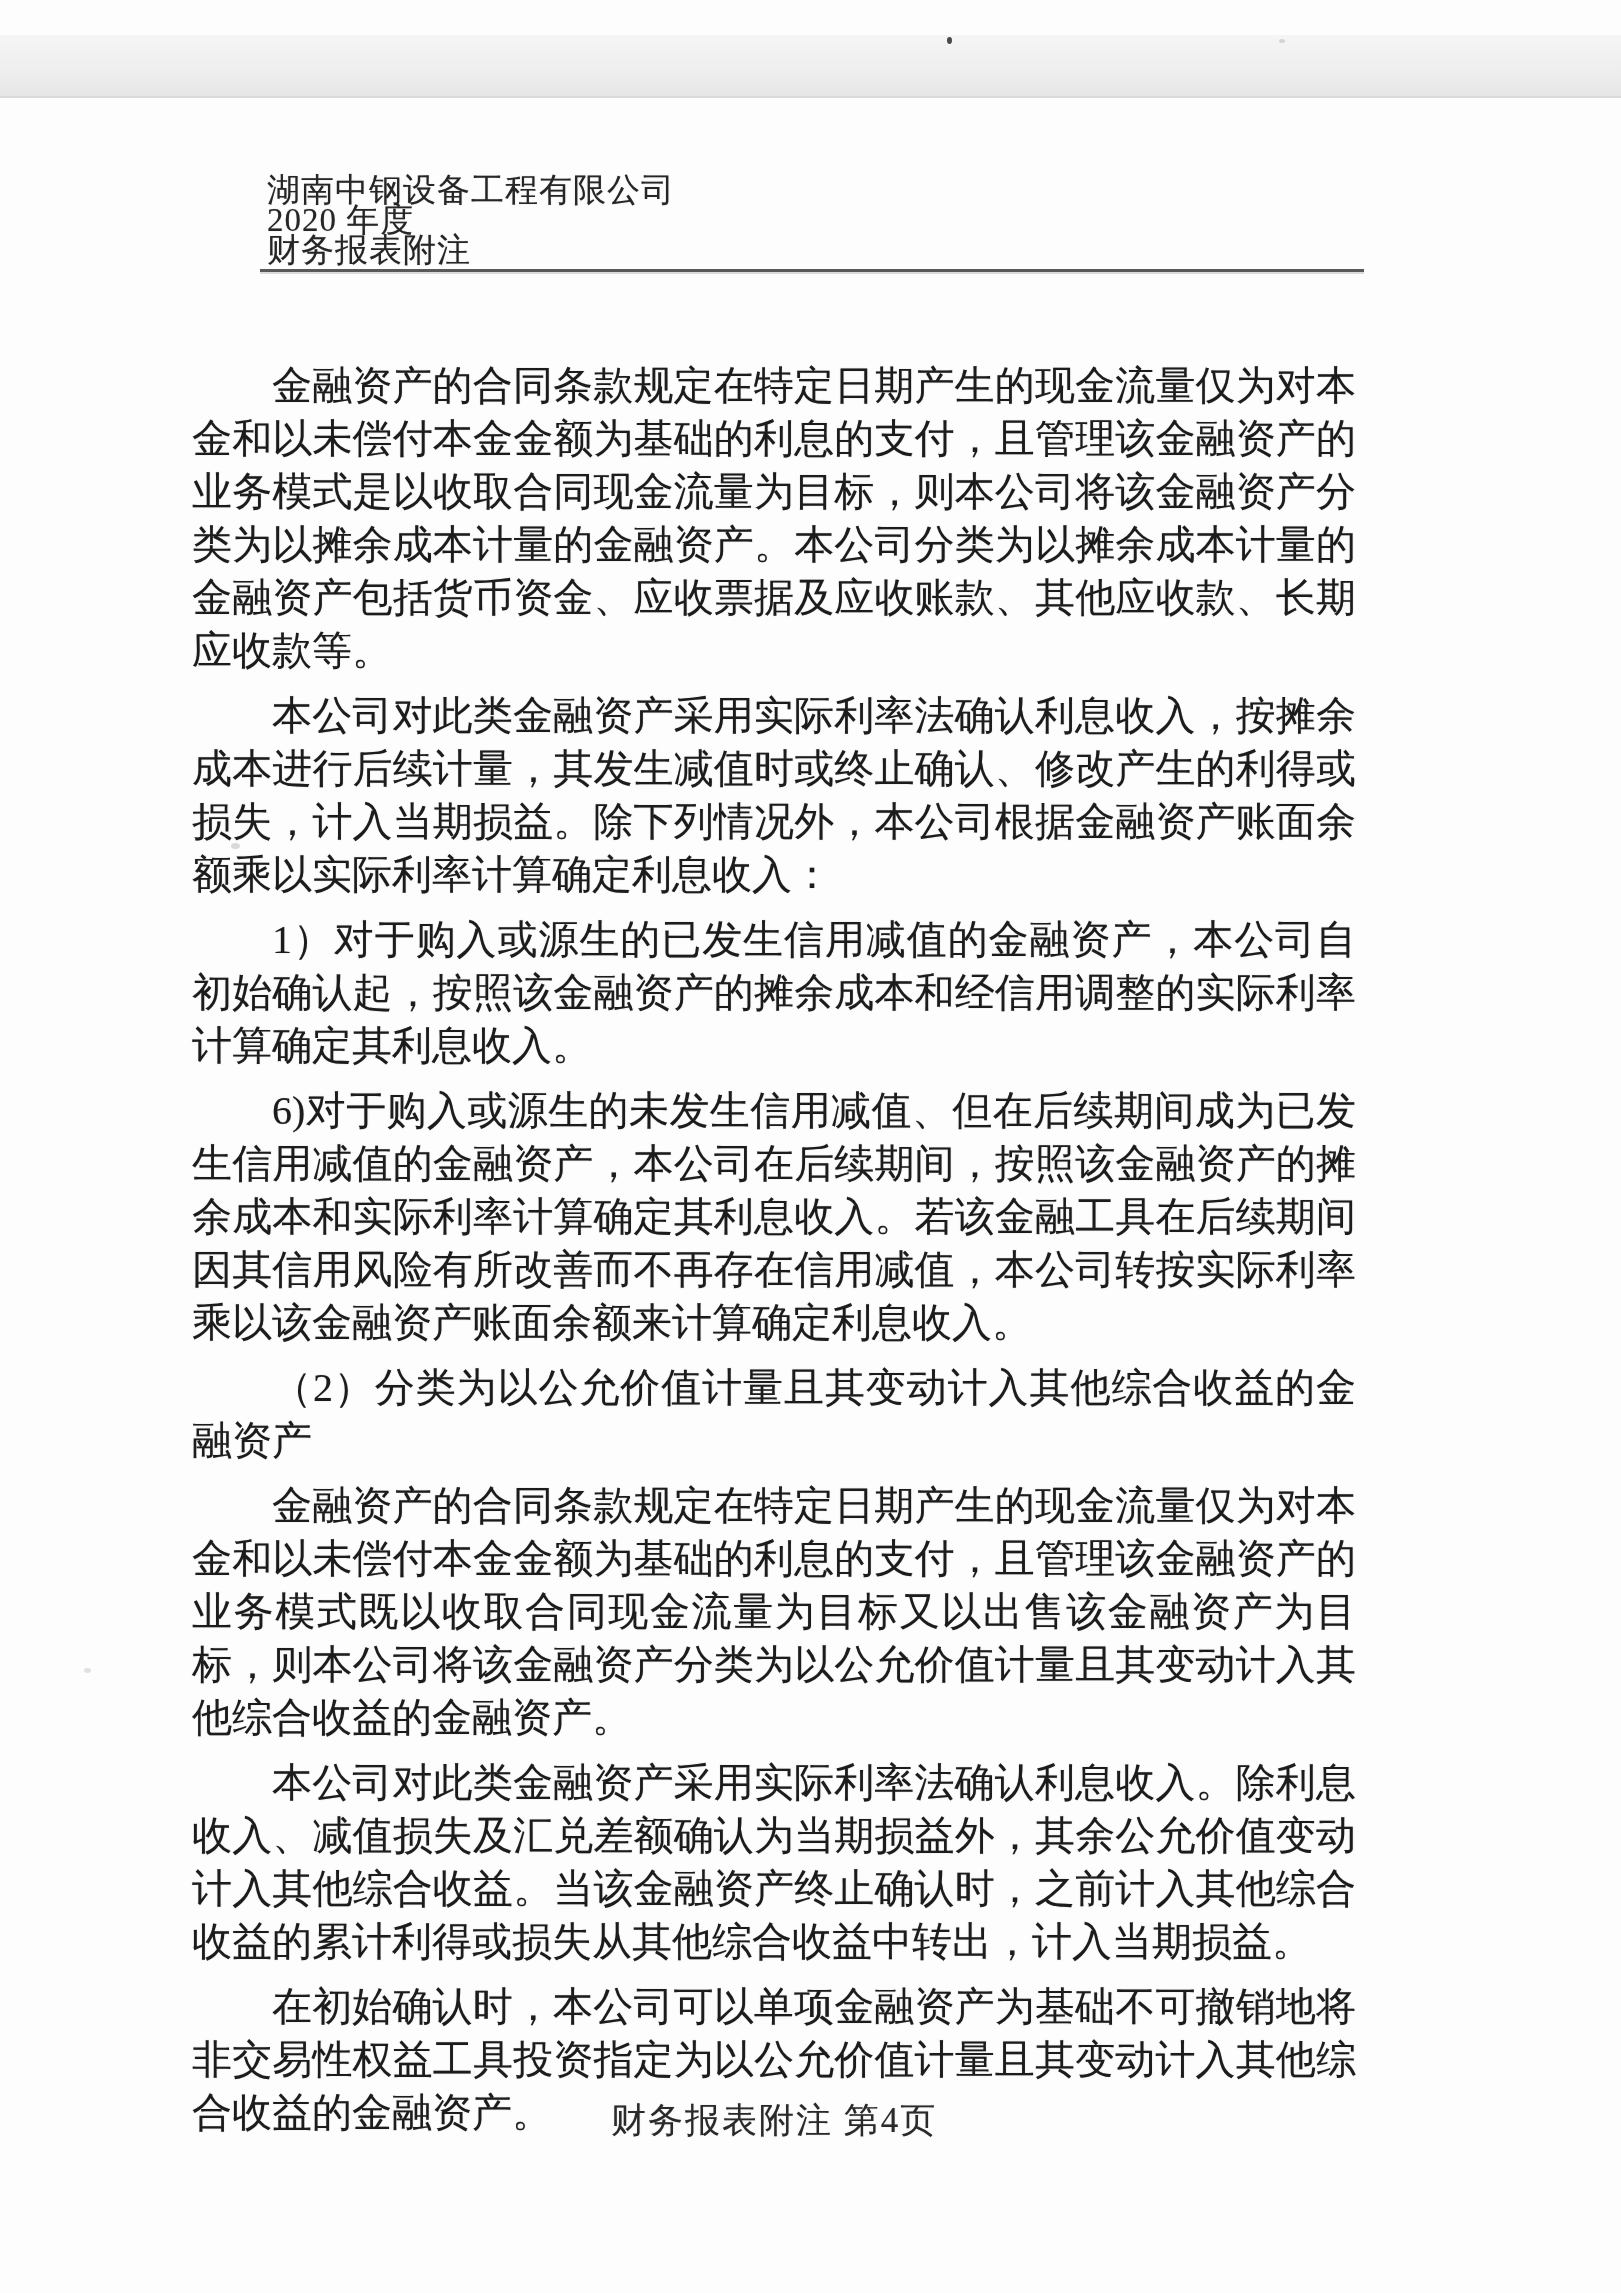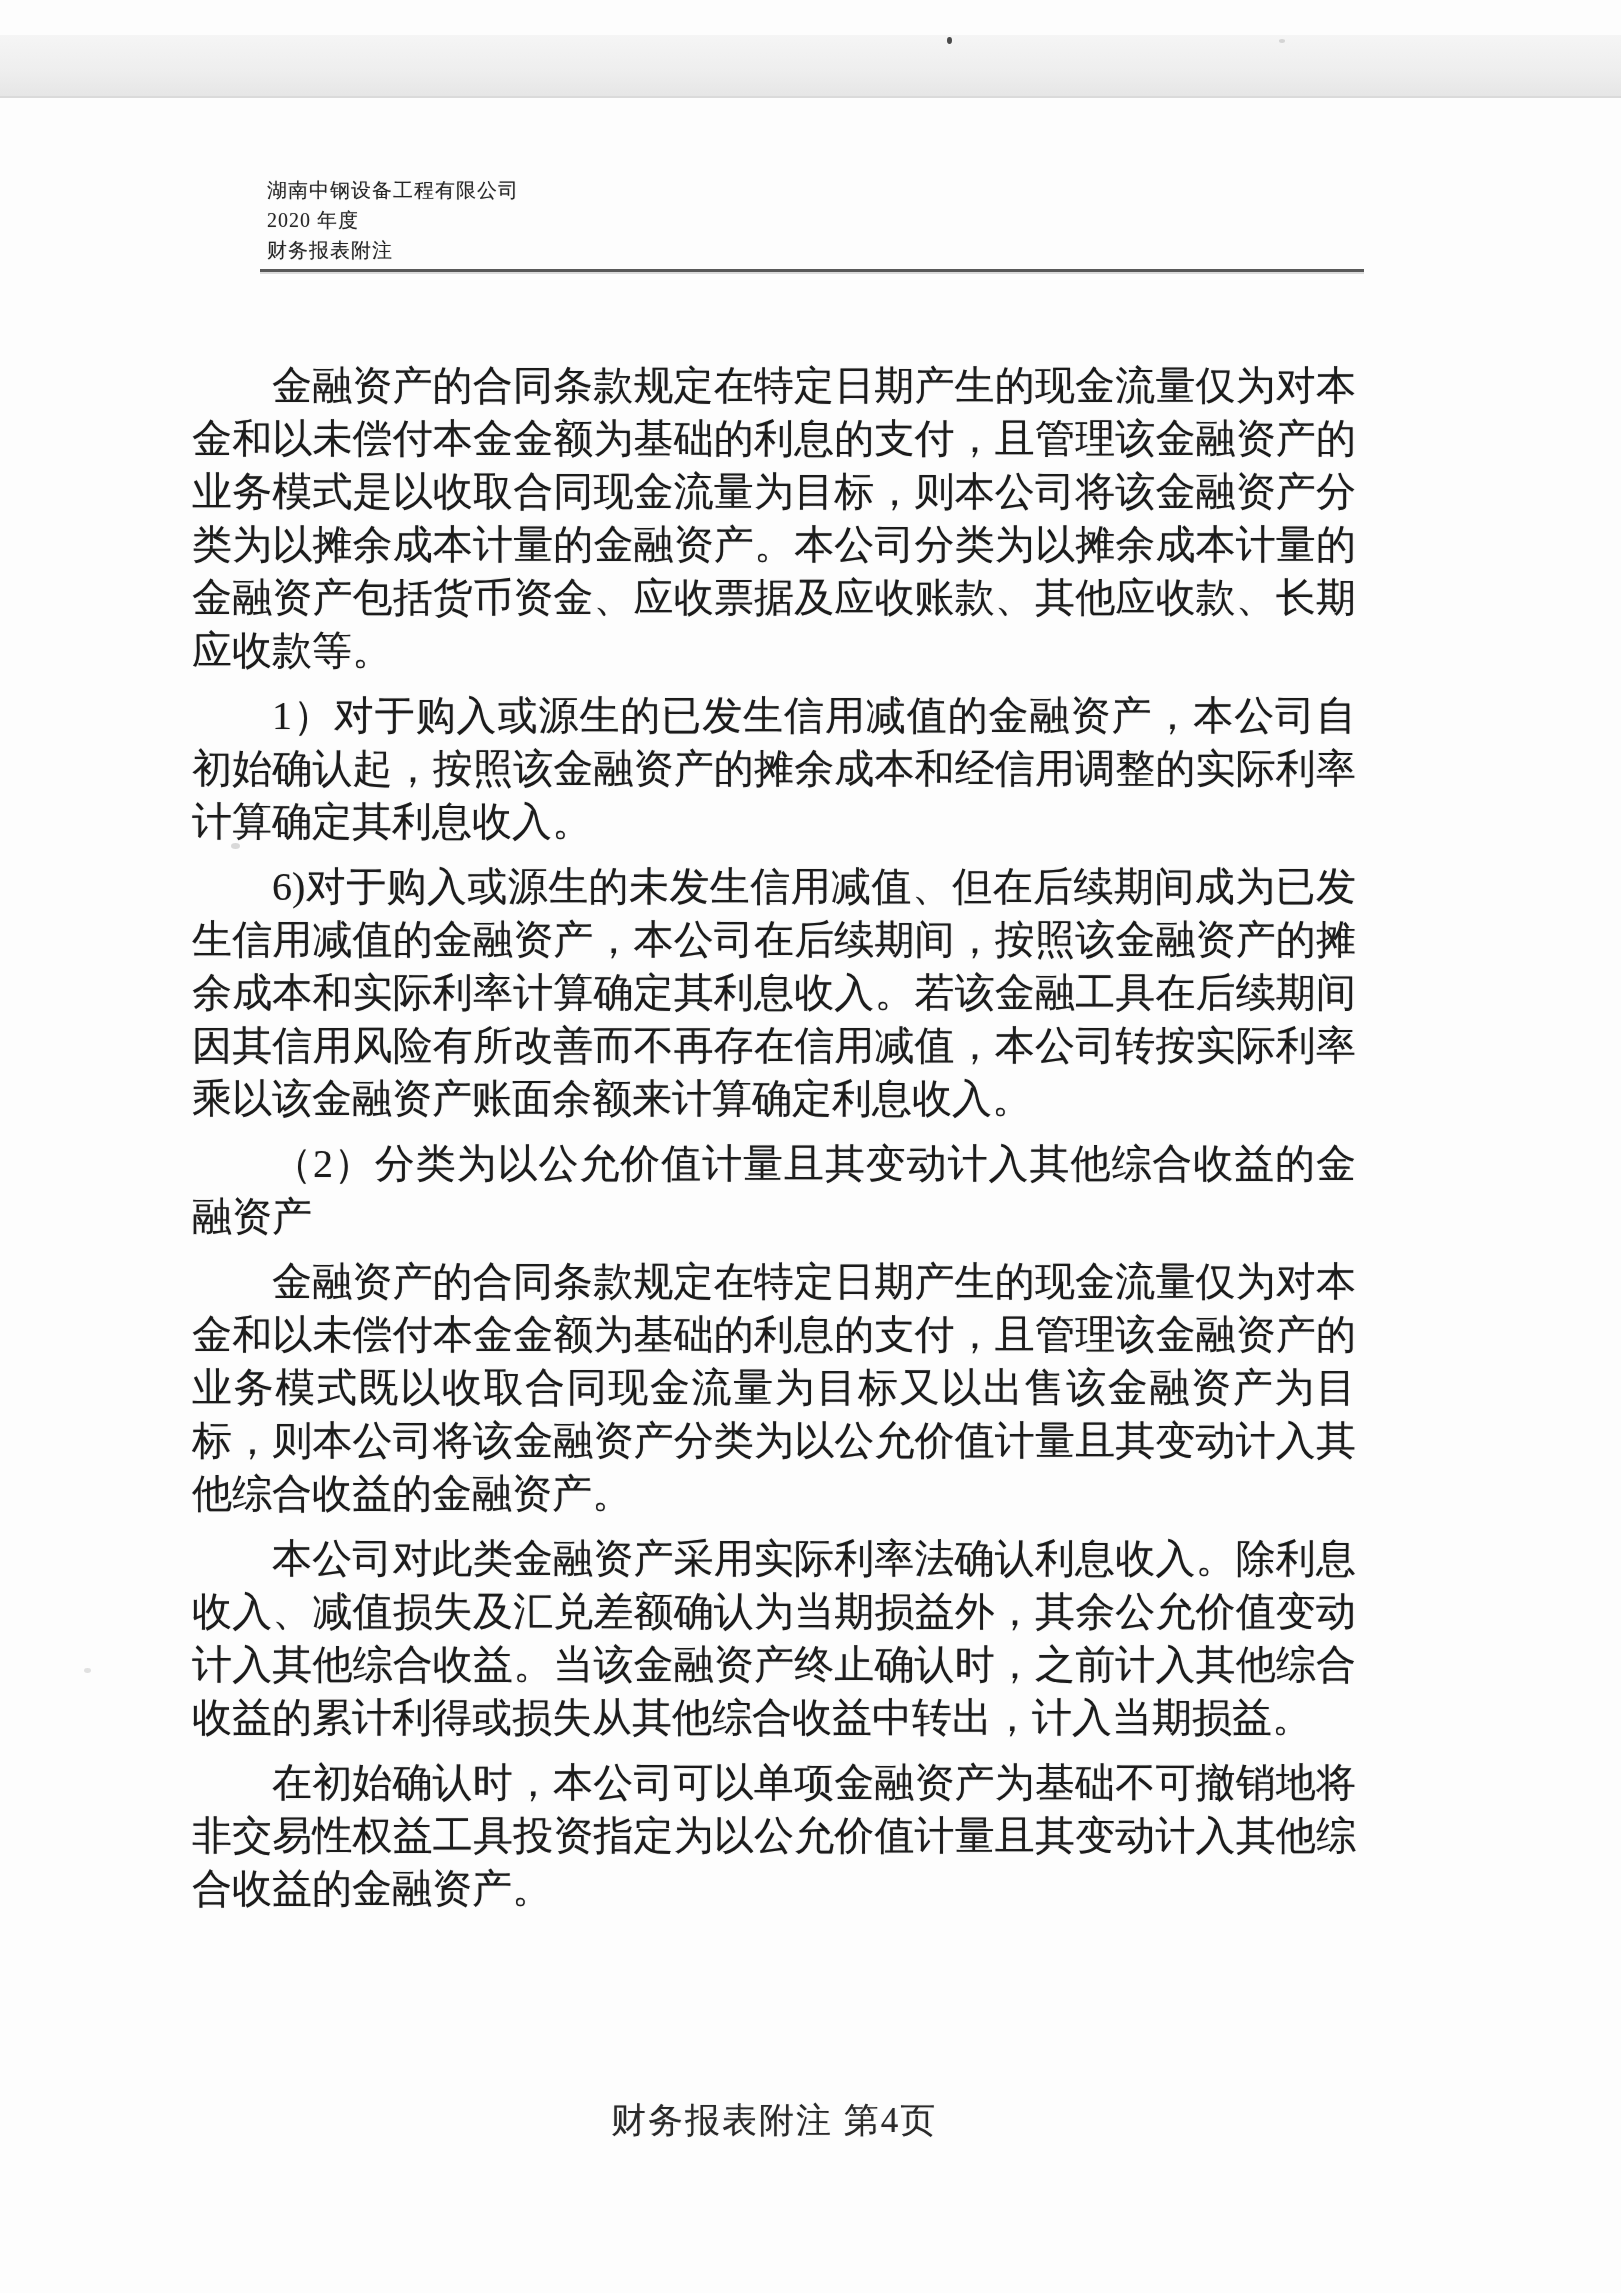--- a/index.html
+++ b/index.html
@@ -19,21 +19,21 @@
     border-bottom:2px solid #dadada;
   }
   .speck{position:absolute;border-radius:50%;}
   .speck.s1{left:947px;top:37px;width:4.9px;height:6.9px;background:#4a4a4a;}
   .speck.s2{left:1279px;top:39px;width:5.9px;height:3.9px;background:#d4d4d4;}
   .speck.s3{left:231px;top:843px;width:8.8px;height:5.9px;background:#d9d9d9;}
   .speck.s4{left:84px;top:1668px;width:6.9px;height:4.9px;background:#e1e1e1;}
 
   .doc-header{
     position:absolute;left:267px;top:175px;
-    font-size:20px;line-height:30px;
+    font-size:33px;line-height:30px;
     color:#262626;
     letter-spacing:1px;
     text-shadow:0 0 1px rgba(40,40,40,0.35);
   }
   .doc-header div{white-space:nowrap;}
   .header-rule{
     position:absolute;left:260px;top:269px;
     width:1104px;height:2.9px;
     background:#595959;
     box-shadow:0 2px 0 rgba(120,120,120,0.25);
@@ -71,20 +71,21 @@
 
   <div class="doc-header">
     <div>湖南中钢设备工程有限公司</div>
     <div>2020 年度</div>
     <div>财务报表附注</div>
   </div>
   <div class="header-rule"></div>
 
   <div class="body-text">
     <p>金融资产的合同条款规定在特定日期产生的现金流量仅为对本金和以未偿付本金金额为基础的利息的支付，且管理该金融资产的业务模式是以收取合同现金流量为目标，则本公司将该金融资产分类为以摊余成本计量的金融资产。本公司分类为以摊余成本计量的金融资产包括货币资金、应收票据及应收账款、其他应收款、长期应收款等。</p>
+    <p>本公司对此类金融资产采用实际利率法确认利息收入，按摊余成本进行后续计量，其发生减值时或终止确认、修改产生的利得或损失，计入当期损益。除下列情况外，本公司根据金融资产账面余额乘以实际利率计算确定利息收入：</p>
     <p>1）对于购入或源生的已发生信用减值的金融资产，本公司自初始确认起，按照该金融资产的摊余成本和经信用调整的实际利率计算确定其利息收入。</p>
     <p>6)对于购入或源生的未发生信用减值、但在后续期间成为已发生信用减值的金融资产，本公司在后续期间，按照该金融资产的摊余成本和实际利率计算确定其利息收入。若该金融工具在后续期间因其信用风险有所改善而不再存在信用减值，本公司转按实际利率乘以该金融资产账面余额来计算确定利息收入。</p>
     <p>（2）分类为以公允价值计量且其变动计入其他综合收益的金融资产</p>
     <p>金融资产的合同条款规定在特定日期产生的现金流量仅为对本金和以未偿付本金金额为基础的利息的支付，且管理该金融资产的业务模式既以收取合同现金流量为目标又以出售该金融资产为目标，则本公司将该金融资产分类为以公允价值计量且其变动计入其他综合收益的金融资产。</p>
     <p>本公司对此类金融资产采用实际利率法确认利息收入。除利息收入、减值损失及汇兑差额确认为当期损益外，其余公允价值变动计入其他综合收益。当该金融资产终止确认时，之前计入其他综合收益的累计利得或损失从其他综合收益中转出，计入当期损益。</p>
     <p>在初始确认时，本公司可以单项金融资产为基础不可撤销地将非交易性权益工具投资指定为以公允价值计量且其变动计入其他综合收益的金融资产。</p>
 
   </div>
 
   <div class="doc-footer">

